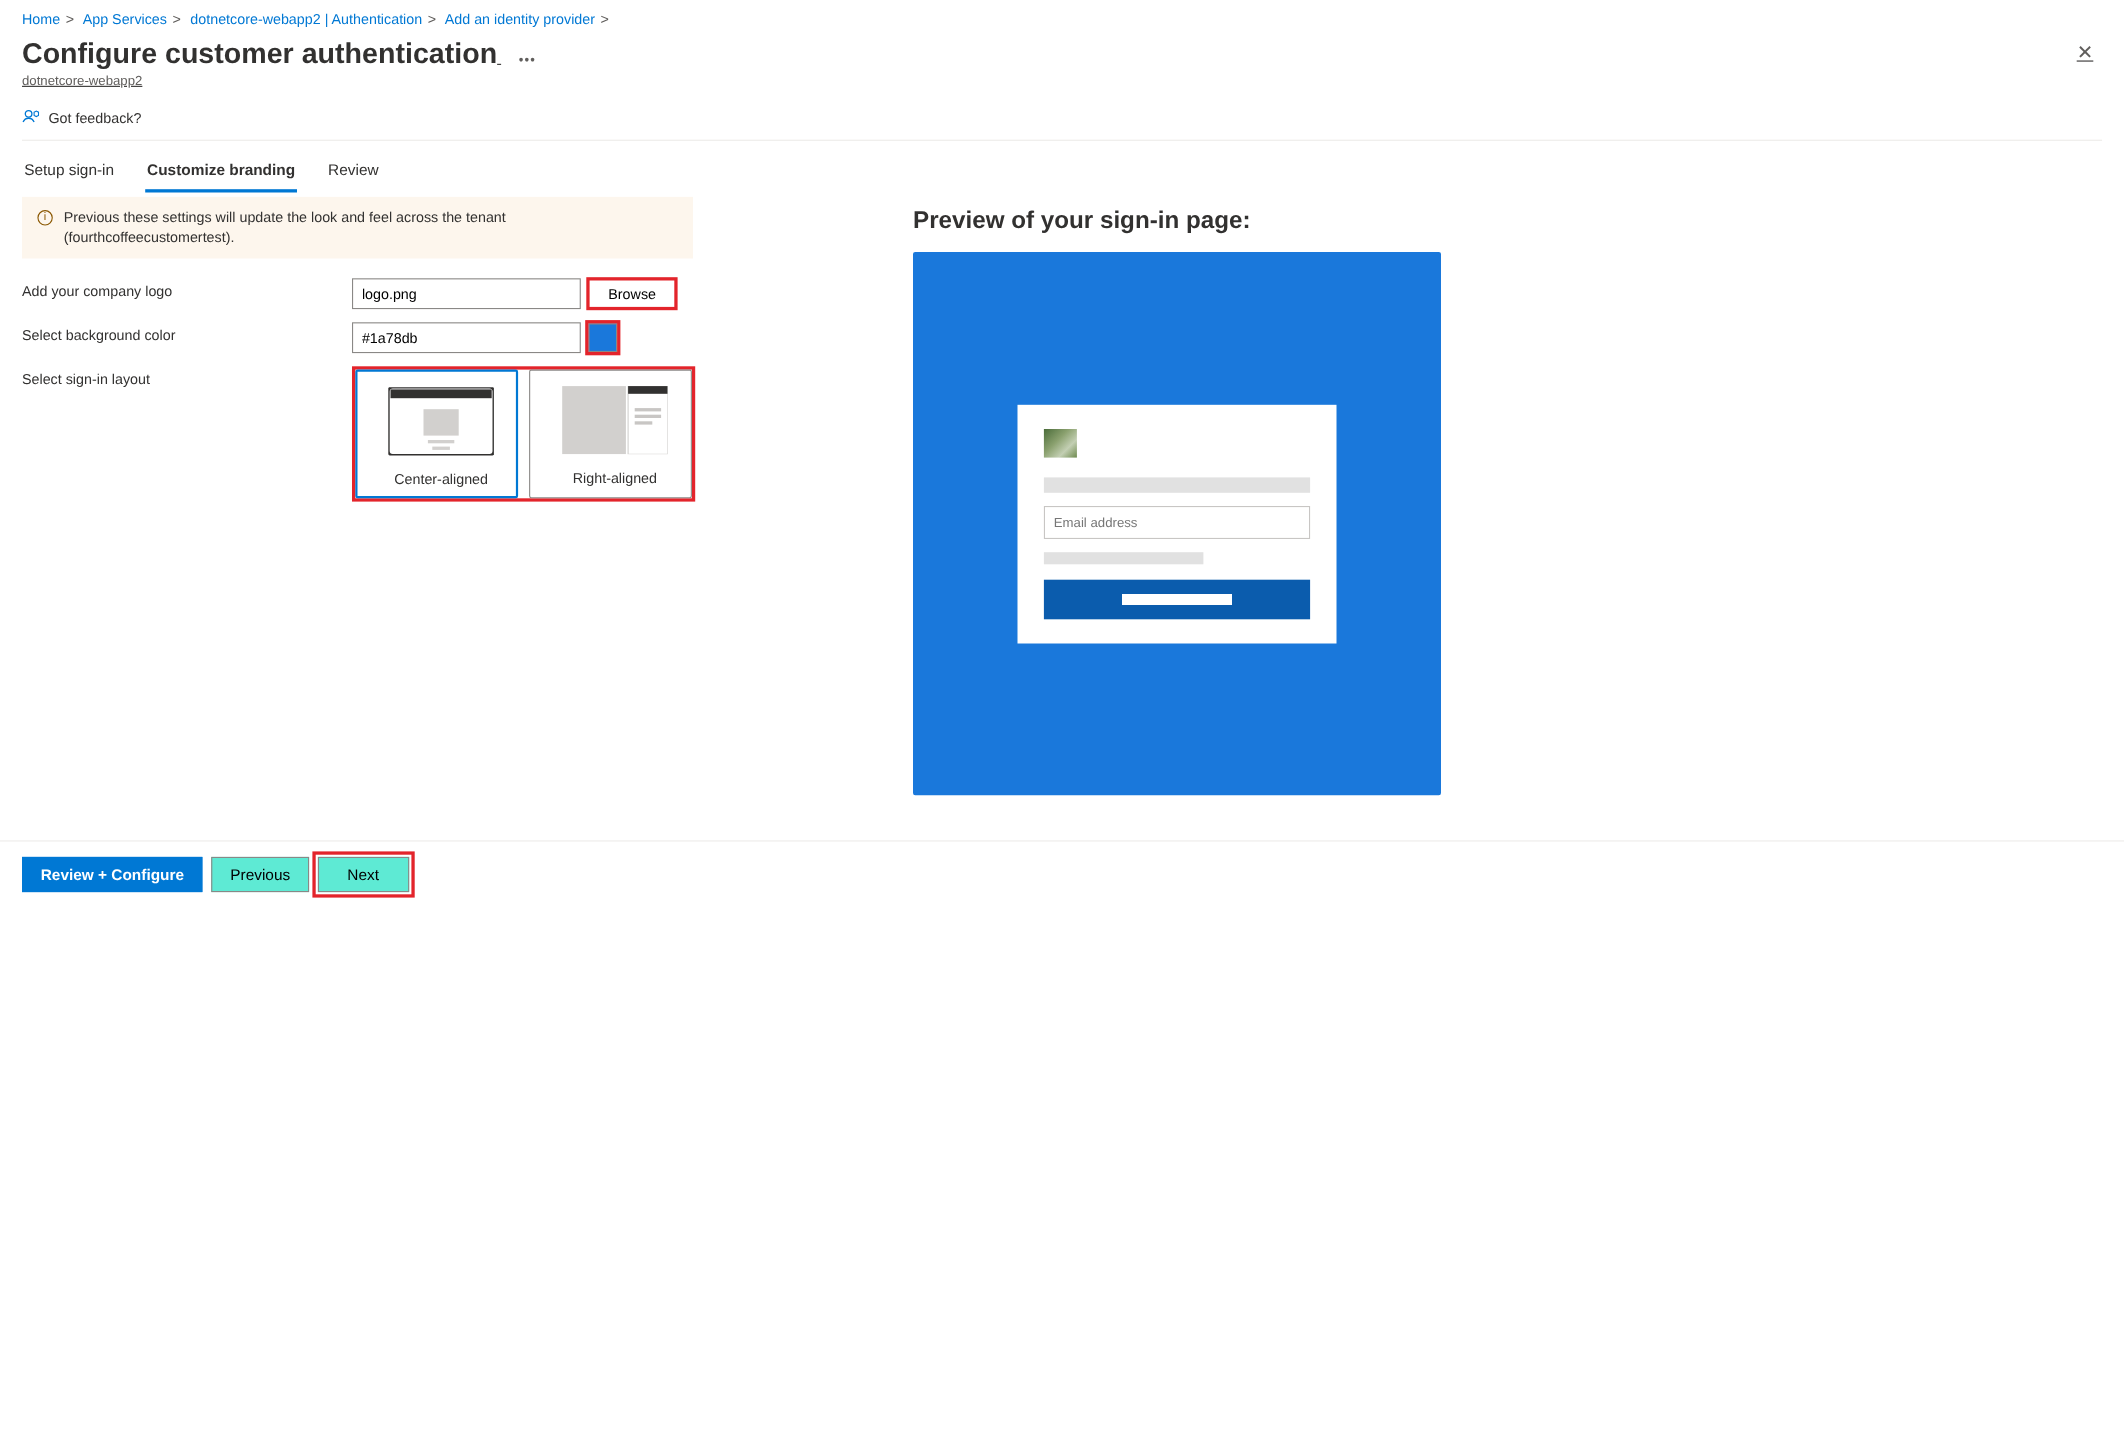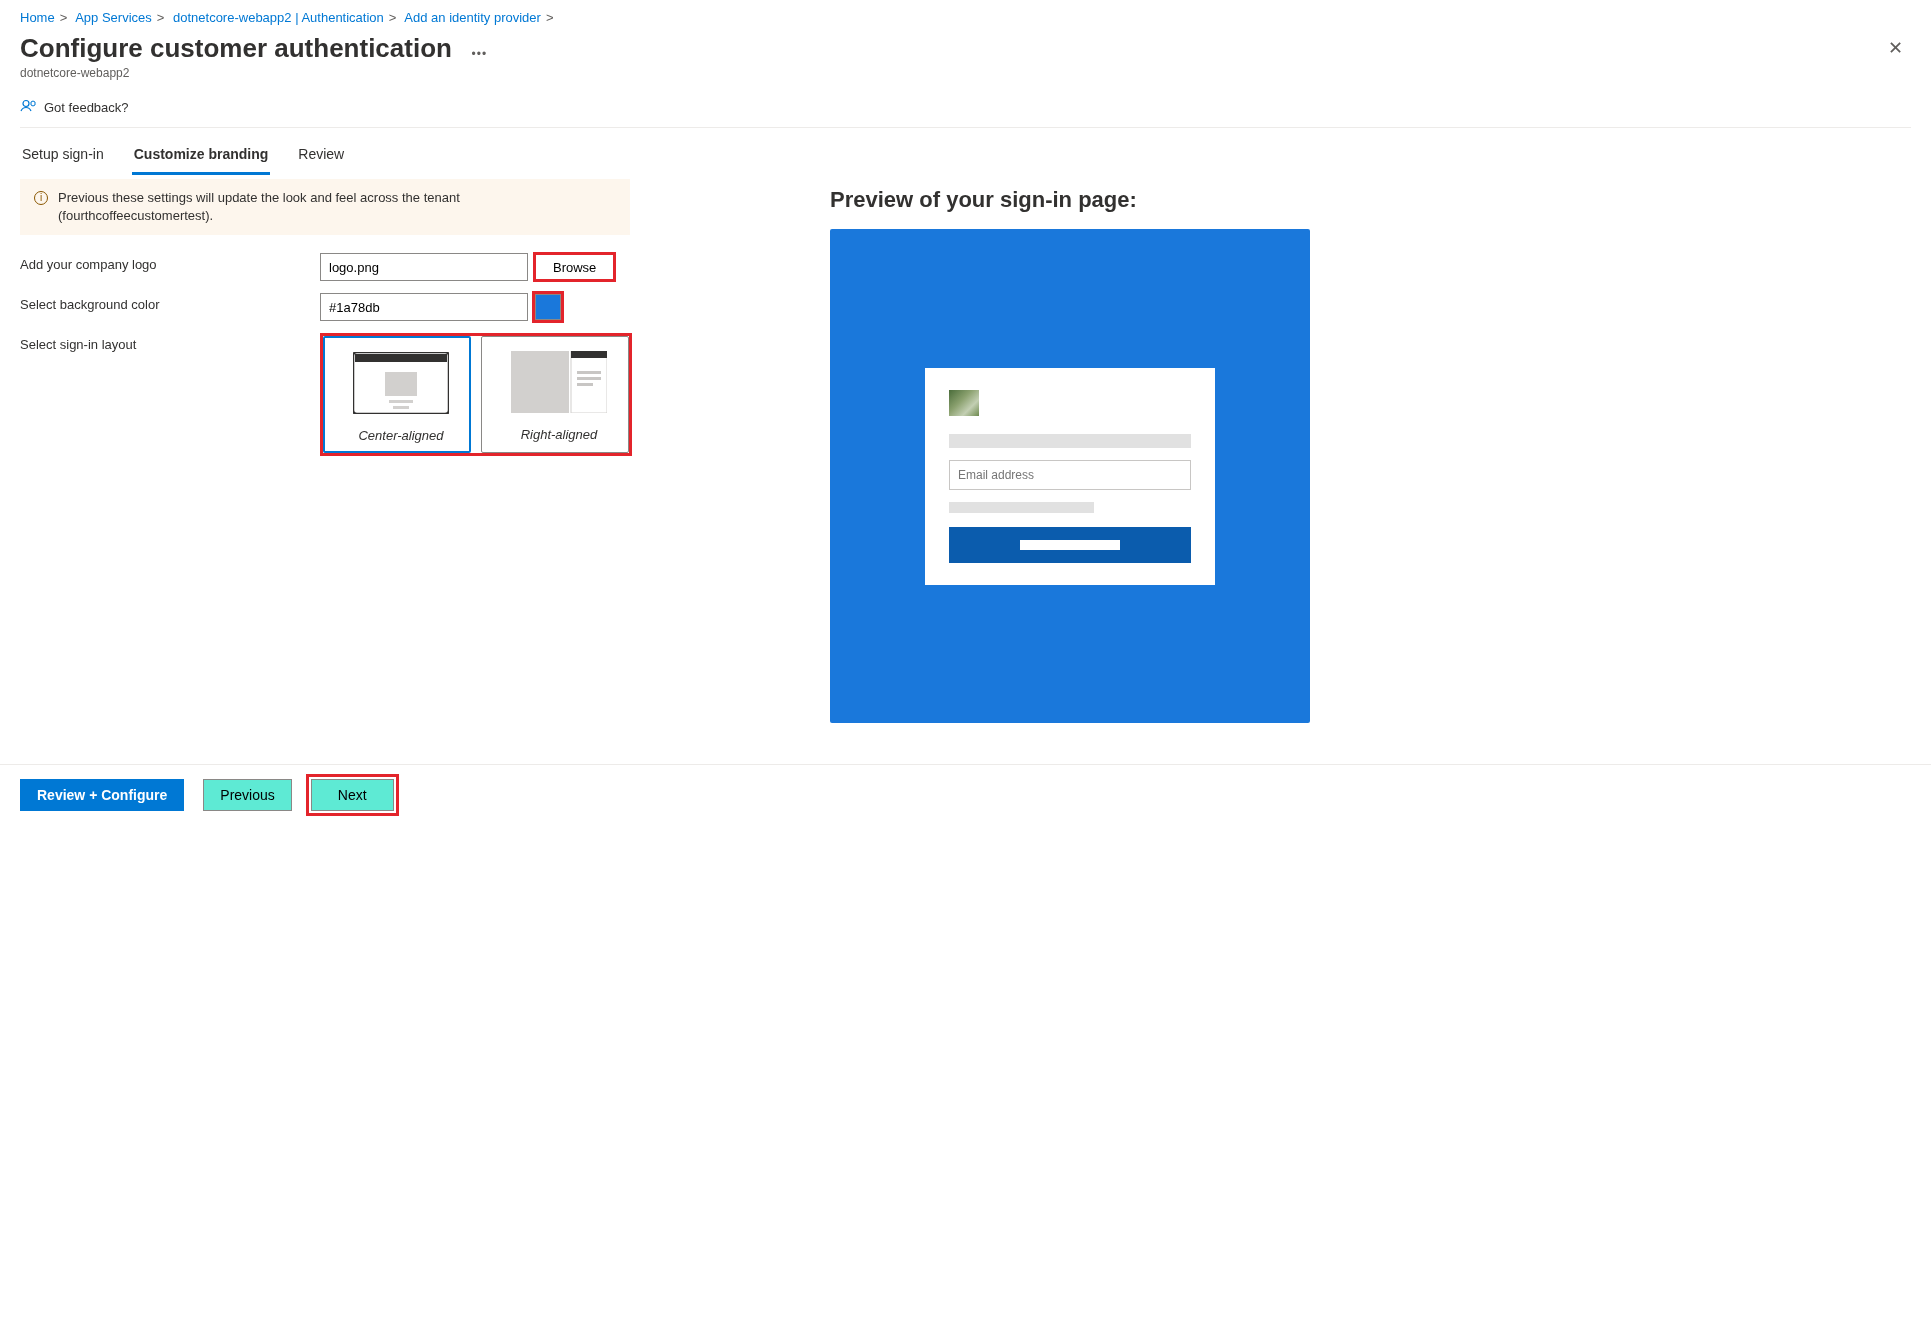--- a/index.html
+++ b/index.html
@@ -22,20 +22,21 @@
   }
   .breadcrumb a {
     color: #0078d4;
     text-decoration: none;
   }
   .breadcrumb .sep { margin: 0 5px; color: #605e5c; }
   .title-row {
     display: flex;
     justify-content: space-between;
     align-items: flex-start;
+    text-decoration: underline;
   }
   .title-block h1 {
     font-size: 26px;
     font-weight: 600;
     margin: 0;
     display: inline-block;
   }
   .title-block .ellipsis {
     display: inline-block;
     margin-left: 16px;
@@ -159,21 +160,20 @@
     gap: 10px;
   }
   .layout-card {
     width: 148px;
     border: 1px solid #8a8886;
     border-radius: 2px;
     padding: 10px 8px 8px 16px;
     text-align: center;
     cursor: pointer;
     background: #fff;
-    font-style: italic;
   }
   .layout-card.selected { border: 2px solid #0078d4; }
   .layout-thumb {
     width: 100%;
     height: 70px;
     display: flex;
     align-items: center;
     justify-content: center;
   }
   .layout-card .caption { margin-top: 10px; font-size: 13px; }
@@ -233,21 +233,21 @@
   }
 
   
   .footer {
     position: absolute;
     left: 0; right: 0;
     bottom: 0;
     border-top: 1px solid #edebe9;
     padding: 14px 20px;
     display: flex;
-    gap: 19px;
+    gap: 8px;
     background: #fff;
   }
   .btn {
     height: 32px;
     font-size: 14px;
     padding: 0 16px;
     border: 1px solid #8a8886;
     background: #5eead4;
     cursor: pointer;
   }

